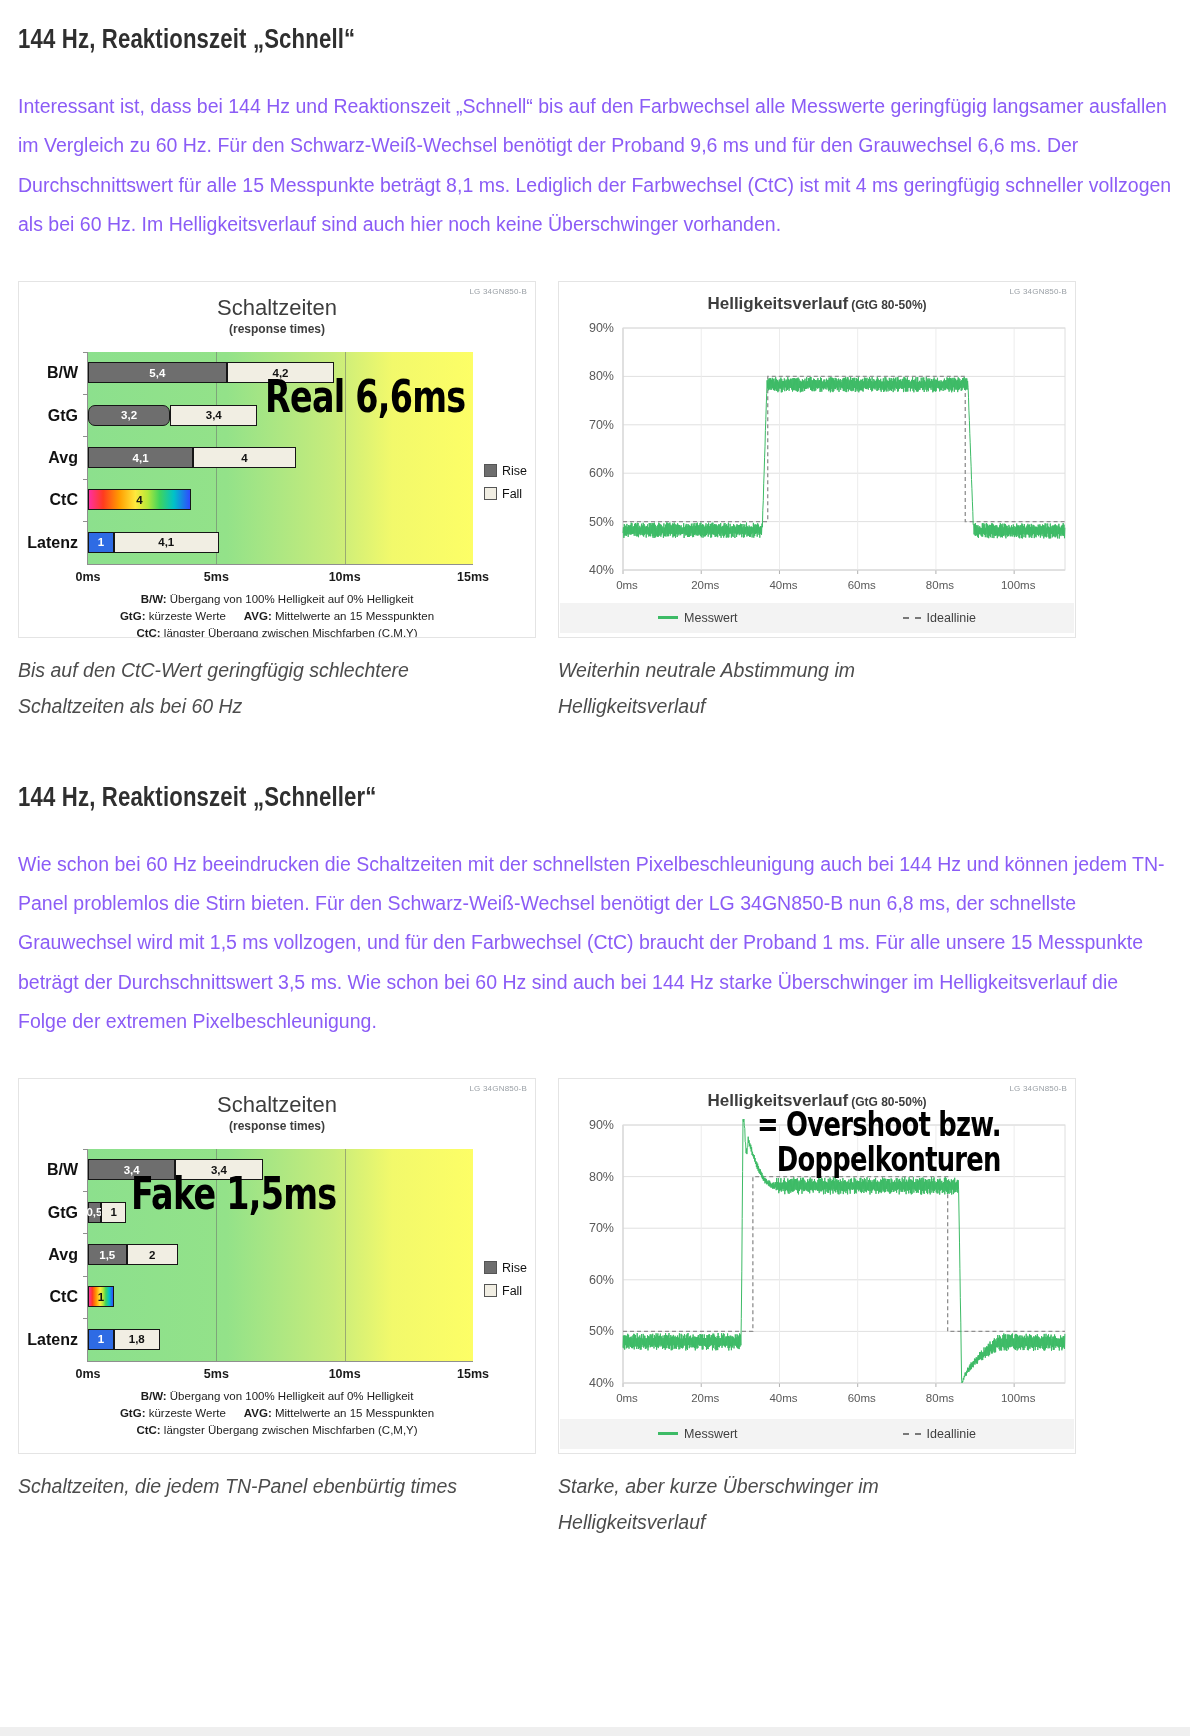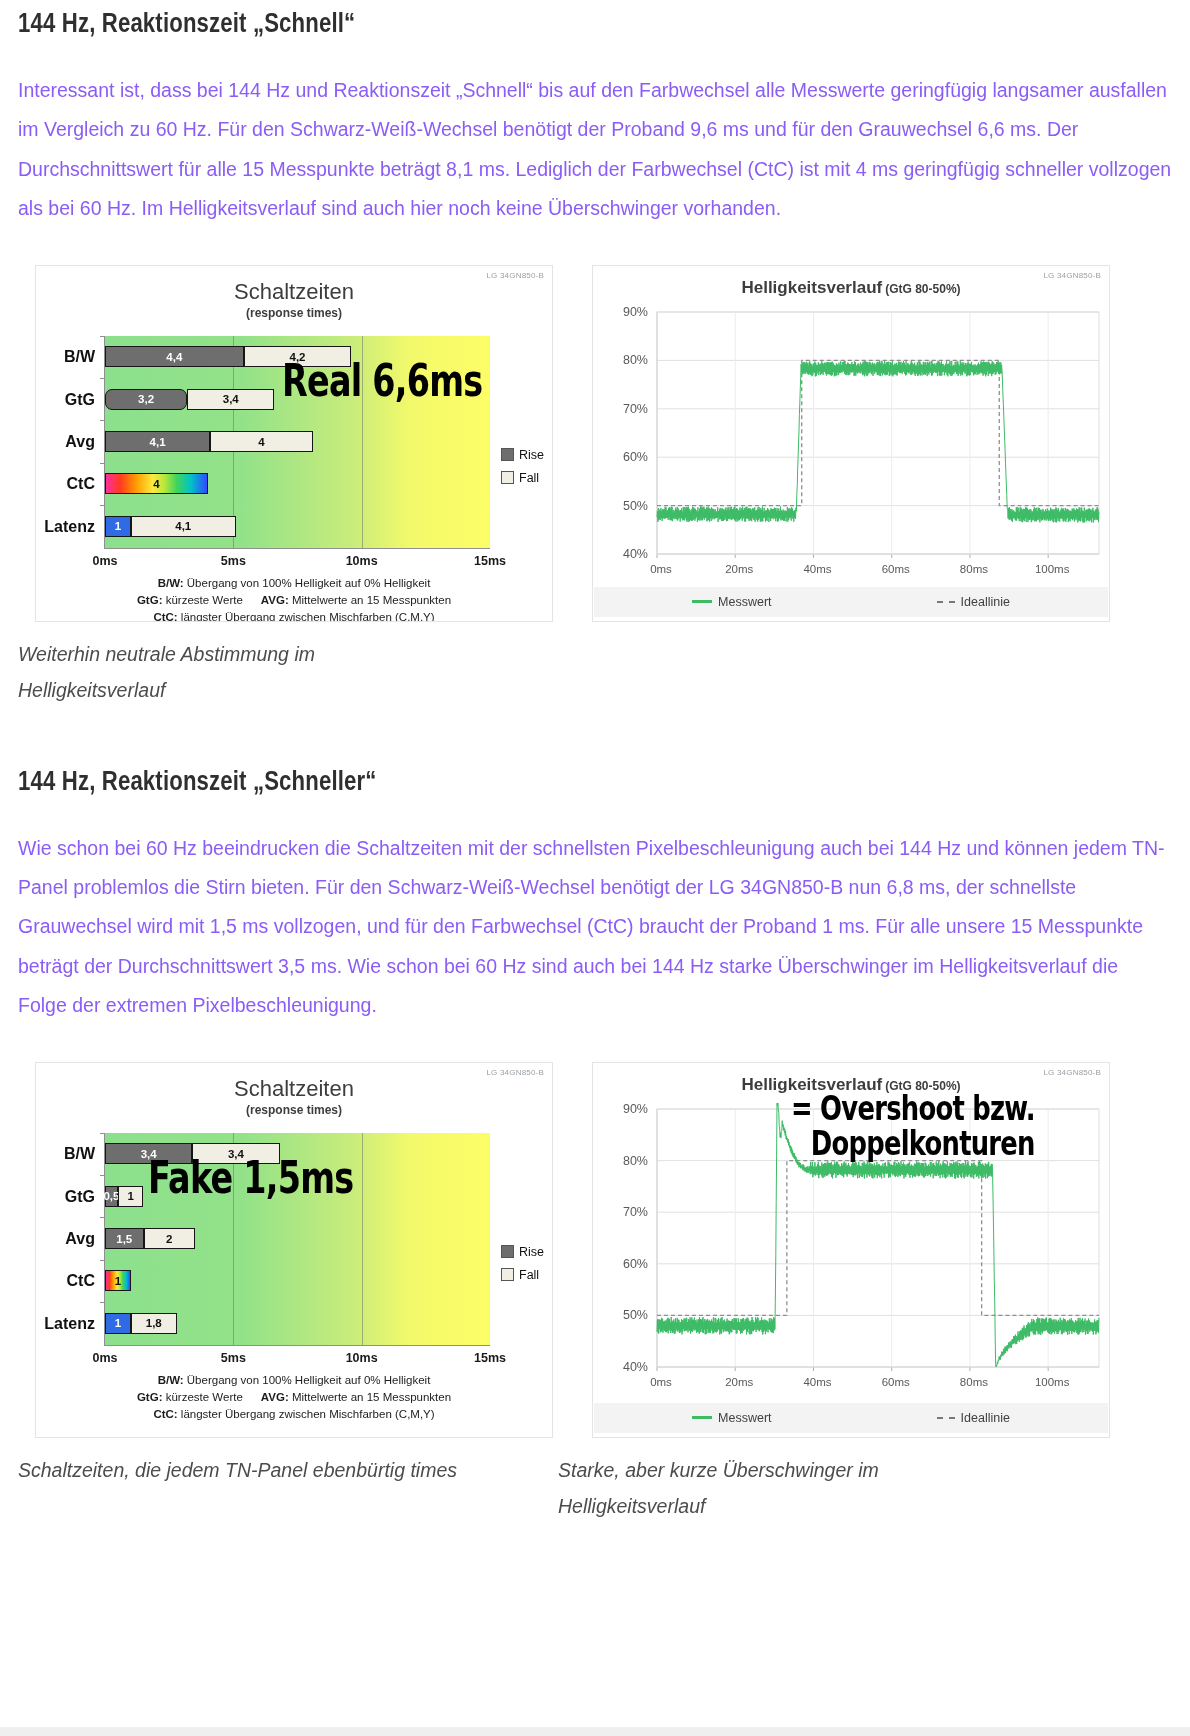--- a/index.html
+++ b/index.html
@@ -1,22 +1,22 @@
 <!DOCTYPE html>
 <html><head>
 <meta charset="utf-8">
 <style>
   html,body{margin:0;padding:0;background:#fff;}
   body{width:1190px;font-family:"Liberation Sans",sans-serif;color:#3e3e3e;position:relative;min-height:1736px;}
-  .page{padding:4px 18px 10px 18px;}
+  .page{padding:20px 18px 10px 18px;}
   h2.section-heading{font-size:27px;font-weight:700;color:#2f2f2f;margin:4px 0 32px 0;
     transform:scaleX(.82);transform-origin:0 50%;white-space:nowrap;letter-spacing:.2px;}
   p.body-text{font-size:19.5px;line-height:2.02;margin:0 0 36px 0;color:#8b5cf6;max-width:1154px;}
   .figure-row{display:flex;gap:22px;align-items:flex-start;}
-  .chart-card{width:518px;background:#fff;border:1px solid #e4e4e4;position:relative;box-sizing:border-box;overflow:hidden;margin-left:17px;}
+  .chart-card{width:518px;background:#fff;border:1px solid #e4e4e4;position:relative;box-sizing:border-box;overflow:hidden;}
   .caption-row{display:flex;gap:22px;}
   .caption-row .cap{width:518px;font-style:italic;font-size:19.5px;line-height:1.85;color:#4c4c4c;
     margin:14px 0 54px 0;white-space:pre-line;}
   
   .watermark{position:absolute;top:5px;right:8px;font-size:8px;color:#9aa0a6;letter-spacing:.2px;}
   .bc-title{text-align:center;font-size:22px;color:#3d3d3d;margin-top:13px;}
   .bc-sub{text-align:center;font-size:12px;font-weight:700;color:#3d3d3d;margin-top:1px;}
   .bc-body{position:relative;margin:16px 0 26px 68px;width:395px;}
   .bc-plot{position:relative;width:385px;height:212px;
     background:linear-gradient(to right,#8ce08d 0%,#93e289 36%,#c8ec7b 64%,#f2f96b 79%,#fdfe66 100%);
@@ -66,21 +66,21 @@
     <div class="chart-card" style="height: 357px;">
         <div class="watermark">LG 34GN850-B</div>
         <div class="bc-title">Schaltzeiten</div>
         <div class="bc-sub">(response times)</div>
         <div class="bc-body">
           <div class="bc-plot">
             <div class="bc-grid" style="left: 33.3333%;"></div>
             <div class="bc-grid" style="left: 66.6667%;"></div>
             <div class="bc-cat" style="top: 10.7px; line-height: 21px;">B/W</div>
             <div class="bc-seg rise" style="left: 0%; width: 36%; top: 10.7px;">
-              <span>4,4</span>
+              <span>5,4</span>
             </div>
             <div class="bc-seg fall" style="left: 36%; width: 28%; top: 10.7px;">
               <span>4,2</span>
             </div>
             <div class="bc-axis-tick" style="top: 0px;"></div>
             <div class="bc-cat" style="top: 53.1px; line-height: 21px;">GtG</div>
             <div class="bc-seg rise" style="left: 0%; width: 21.3333%; top: 53.1px; border-radius: 7px;">
               <span>3,2</span>
             </div>
             <div class="bc-seg fall" style="left: 21.3333%; width: 22.6667%; top: 53.1px;">
@@ -175,20 +175,22 @@
             <span>Messwert</span>
           </div>
           <div class="item">
             <span class="g-dash"></span>
             <span>Ideallinie</span>
           </div>
         </div>
       </div>
   </div>
   <div class="caption-row">
+    <div class="cap">Bis auf den CtC-Wert geringfügig schlechtere
+Schaltzeiten als bei 60 Hz</div>
     <div class="cap">Weiterhin neutrale Abstimmung im
 Helligkeitsverlauf</div>
   </div>
 
   <h2 class="section-heading">144 Hz, Reaktionszeit „Schneller“</h2>
   <p class="body-text">Wie schon bei 60 Hz beeindrucken die Schaltzeiten mit der schnellsten Pixelbeschleunigung auch bei 144 Hz und können jedem TN-Panel problemlos die Stirn bieten. Für den Schwarz-Weiß-Wechsel benötigt der LG 34GN850-B nun 6,8 ms, der schnellste Grauwechsel wird mit 1,5 ms vollzogen, und für den Farbwechsel (CtC) braucht der Proband 1 ms. Für alle unsere 15 Messpunkte beträgt der Durchschnittswert 3,5 ms. Wie schon bei 60 Hz sind auch bei 144 Hz starke Überschwinger im Helligkeitsverlauf die Folge der extremen Pixelbeschleunigung.</p>
 
   <div class="figure-row">
     <div class="chart-card" style="height: 376px;">
         <div class="watermark">LG 34GN850-B</div>

